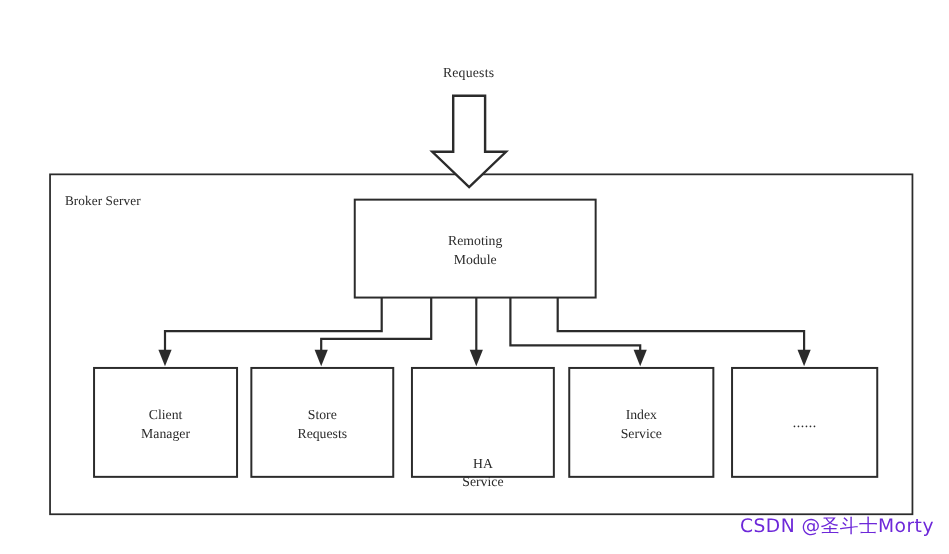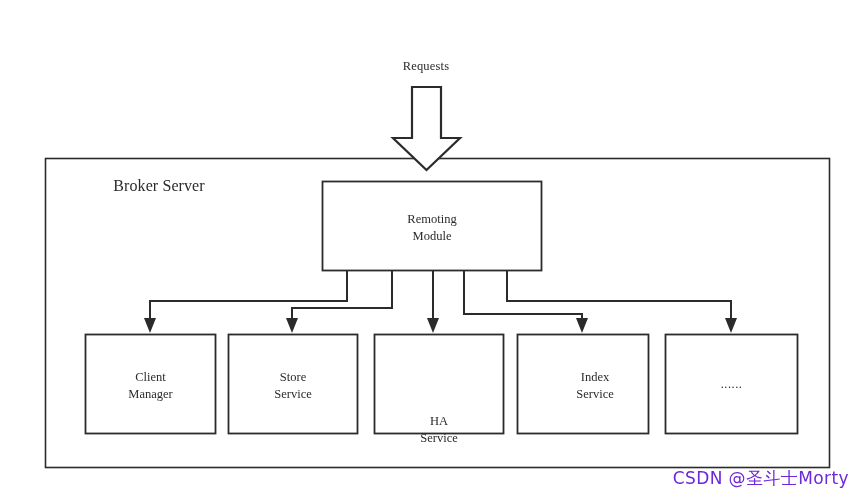--- a/index.html
+++ b/index.html
@@ -33,22 +33,22 @@
     color: #2b2b2b;
     line-height: 1.32;
     pointer-events: none;
     white-space: pre-line;
   }
   .requests-label {
     font-size: 12.5px;
     letter-spacing: 0.2px;
   }
   .broker-label {
-    font-size: 16px;
-    text-align: center;
+    font-size: 12px;
+    text-align: left;
     letter-spacing: 0.1px;
   }
   .remoting-label {
     font-size: 12.5px;
   }
   .service-label {
     font-size: 12.5px;
   }
   .ellipsis-label {
     font-size: 12.5px;
@@ -105,25 +105,25 @@
 
   <div class="node-label broker-label" style="left:59px; top:175px; width:200px;">Broker Server</div>
 
   <div class="node-label remoting-label" style="left:322px; top:211px; width:220px;">Remoting
 Module</div>
 
   <div class="node-label service-label" style="left:85px; top:369px; width:131px;">Client
 Manager</div>
 
   <div class="node-label service-label" style="left:228px; top:369px; width:130px;">Store
-Service</div>
+Requests</div>
 
   <div class="node-label service-label" style="left:374px; top:369px; width:130px;margin-top:44px;">HA
 Service</div>
 
-  <div class="node-label service-label" style="left:529px; top:369px; width:132px;">Index
+  <div class="node-label service-label" style="left:517px; top:369px; width:132px;">Index
 Service</div>
 
   <div class="node-label ellipsis-label" style="left:665px; top:376px; width:133px;">......</div>
 
   <div class="watermark">CSDN @圣斗士Morty</div>
 
 </div>
 
 </body></html>

